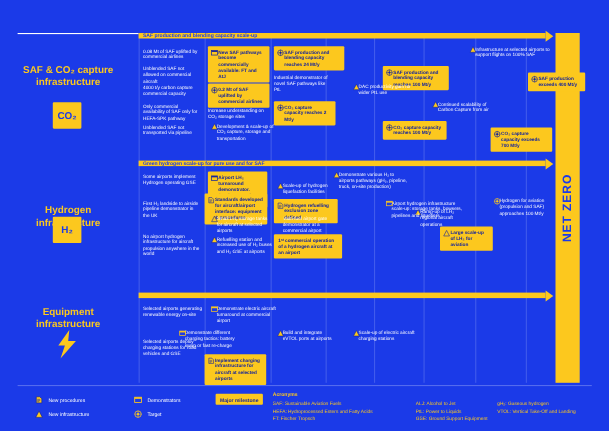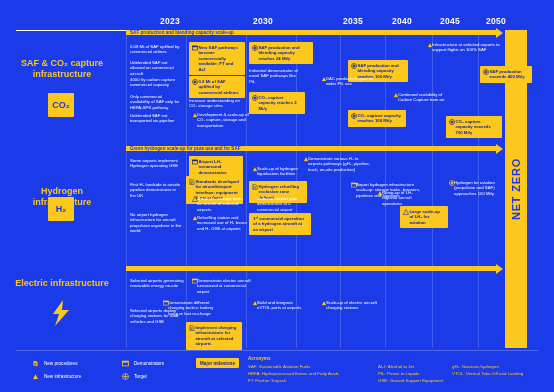--- a/index.html
+++ b/index.html
@@ -101,28 +101,20 @@
   .acr{position:absolute;font-size:4.4px;color:#fcc81e;line-height:6.6px;white-space:nowrap;}
   .sep{position:absolute;left:16px;top:350px;width:522px;height:1px;background:rgba(255,255,255,.25);}
   .toprule{position:absolute;left:16px;top:30px;width:110px;height:1.4px;background:#ffffff;}
 </style>
 </head>
 <body>
 
 <div class="root">
 
 
-  <div class="years">
-    <div class="year" style="left:160px">2023</div>
-    <div class="year" style="left:253px">2030</div>
-    <div class="year" style="left:343px">2035</div>
-    <div class="year" style="left:392px">2040</div>
-    <div class="year" style="left:440px">2045</div>
-    <div class="year" style="left:486px">2050</div>
-  </div>
 
   <div class="vline" style="left:126px"></div>
   <div class="vline" style="left:186px"></div>
   <div class="vline" style="left:246px"></div>
   <div class="vline" style="left:296px"></div>
   <div class="vline" style="left:340px"></div>
   <div class="vline" style="left:385px"></div>
   <div class="vline" style="left:432px"></div>
   <div class="vline" style="left:478px"></div>
 
@@ -407,21 +399,21 @@
             <circle cx="5" cy="5" r="4.2" fill="none" stroke="#fcc81e" stroke-width="1"></circle>
             <circle cx="5" cy="5" r="1.5" fill="#fcc81e"></circle>
             <path d="M5 0.4V9.6M0.4 5H9.6" stroke="#fcc81e" stroke-width="0.8"></path>
           </svg>
       </span>
       <span>Hydrogen for aviation (propulsion and SAF) approaches 100 Mt/y</span>
     </div>
   </div>
 
   <div class="row" style="top:0">
-    <div class="rowlabel" style="top:278px">Electric infrastructure</div>
+    <div class="rowlabel" style="top:278px">Equipment infrastructure</div>
     <div class="rowicon" style="top:300px">
       <svg width="26" height="28" viewBox="0 0 26 28">
         <path d="M15 1 L5 15 H11 L7 27 L21 11 H14 Z" fill="#fcc81e"></path>
       </svg>
     </div>
 
     <div class="arrow" style="left:126px;top:266px;width:370px"></div>
     <div class="arrowhead" style="left:496px;top:263.5px"></div>
 
     <div class="note" style="left:130px;top:278px;width:54px">Selected airports generating renewable energy on-site</div>

